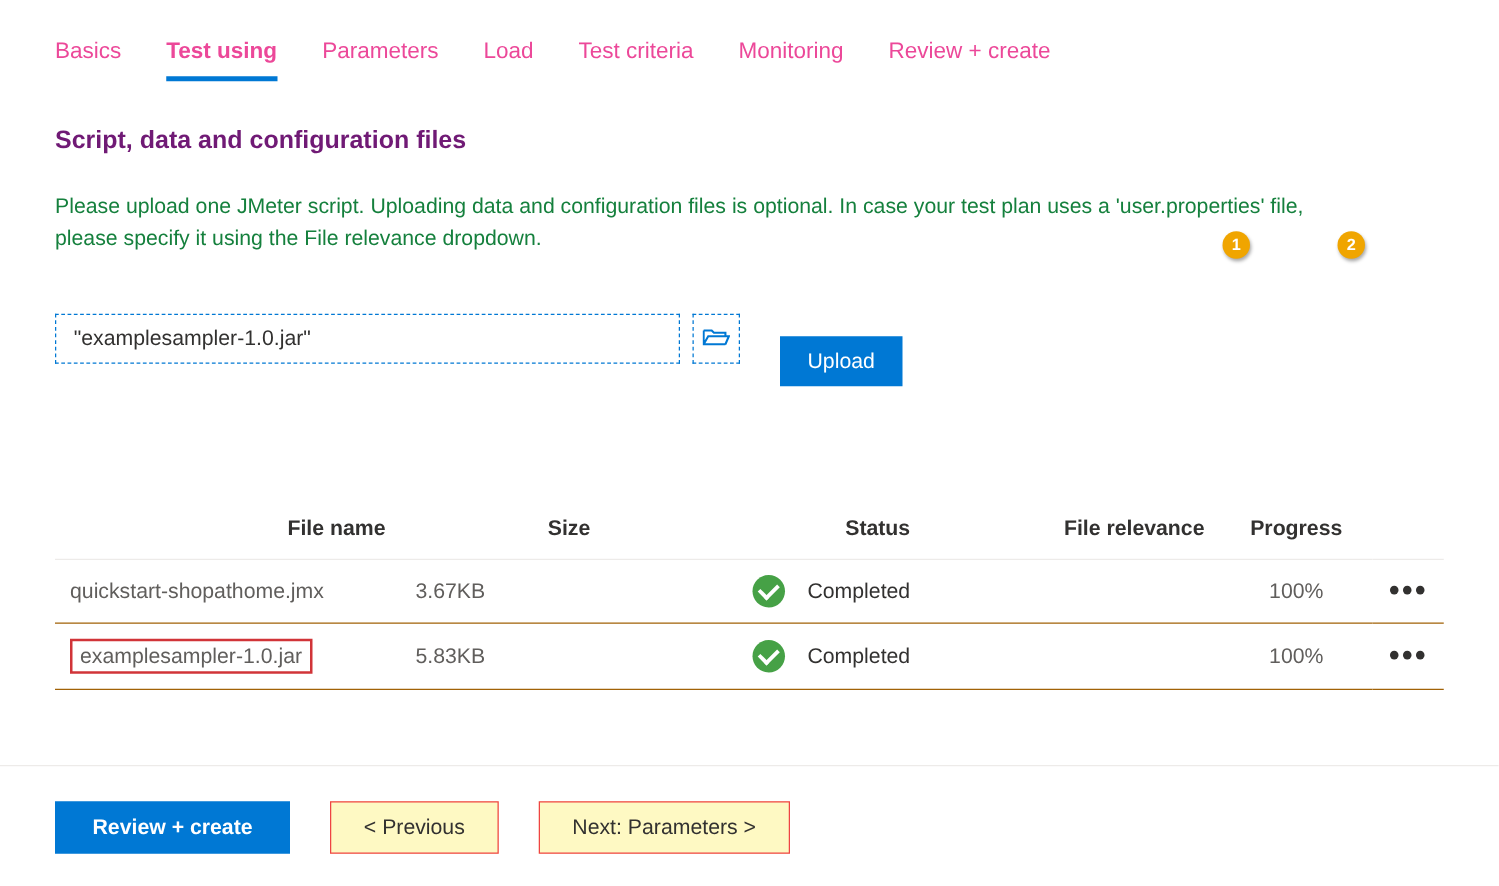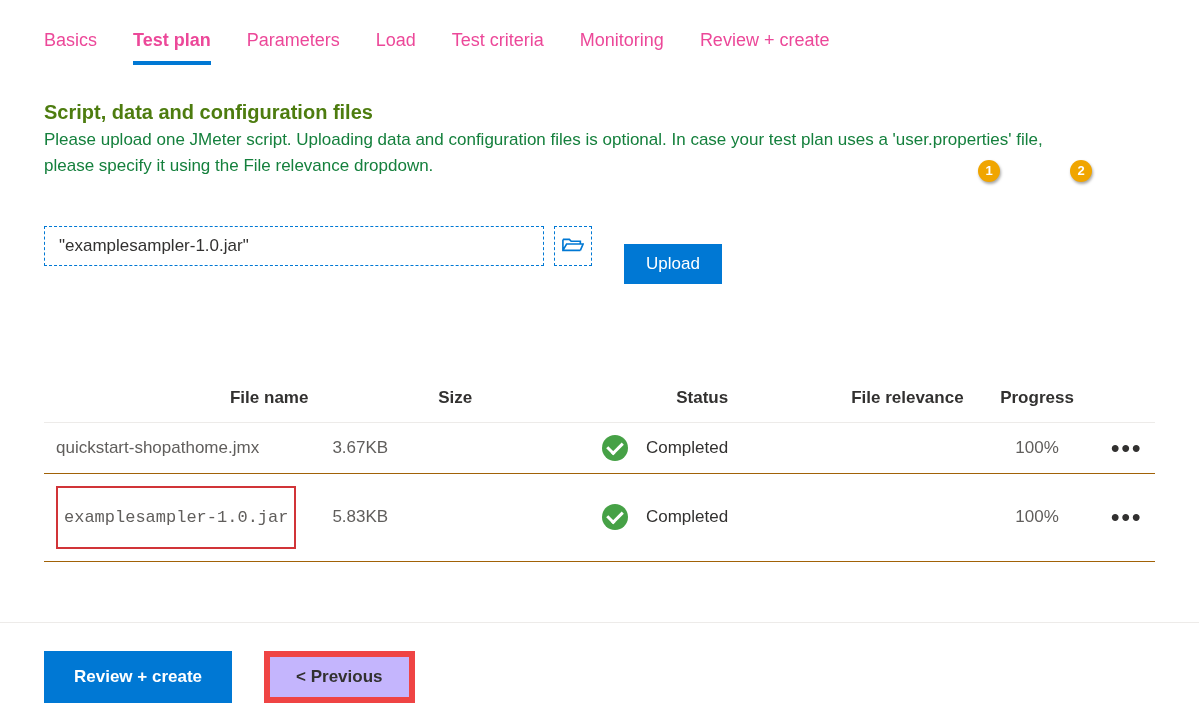--- a/index.html
+++ b/index.html
@@ -26,22 +26,22 @@
       border-bottom: 3px solid transparent;
     }
     .tab.active {
       font-weight: 600;
       border-bottom: 4px solid #0078d4;
     }
 
     .section-title {
       font-size: 20px;
       font-weight: 600;
-      color: #4d7c0f;
-      margin-bottom: 3px;
+      color: #701a75;
+      margin-bottom: 28px;
     }
     .section-desc {
       font-size: 17px;
       color: #15803d;
       line-height: 1.55;
       margin-bottom: 28px;
       max-width: 1050px;
     }
 
     .form-row {
@@ -173,23 +173,22 @@
       font-size: 24px;
       font-weight: 700;
       color: #323130;
       letter-spacing: 2px;
       cursor: pointer;
       text-align: center;
       line-height: 0.5;
     }
     .highlight-red {
       border: 2px solid #d13438;
-      padding: 20px 6px;
+      padding: 2px 6px;
       display: inline-block;
-      font-family: Liberation Mono, monospace;
     }
 
     hr.divider {
       border: none;
       border-top: 1px solid #edebe9;
       margin: 0 -44px 28px -44px;
     }
 
     .footer-btns {
       display: flex;
@@ -198,35 +197,34 @@
     .btn-primary {
       background: #0078d4;
       color: #fff;
       border: none;
       font-size: 17px;
       font-weight: 600;
       padding: 10px 30px;
       cursor: pointer;
     }
     .btn-secondary {
-      background: #c4b5fd;
-      color: #323130;
-      border: 6px solid #ef4444;
+      background: #fef9c3;
+      color: #323130;
+      border: 1px solid #ef4444;
       font-size: 17px;
       padding: 10px 26px;
       cursor: pointer;
-      font-weight: bold;
     }
   </style>
 </head>
 <body>
 
 <div class="tabs">
   <div class="tab">Basics</div>
-  <div class="tab active">Test plan</div>
+  <div class="tab active">Test using</div>
   <div class="tab">Parameters</div>
   <div class="tab">Load</div>
   <div class="tab">Test criteria</div>
   <div class="tab">Monitoring</div>
   <div class="tab">Review + create</div>
 </div>
 
 <h2 class="section-title">Script, data and configuration files</h2>
 <p class="section-desc">Please upload one JMeter script. Uploading data and configuration files is optional. In case your test plan uses a 'user.properties' file, please specify it using the File relevance dropdown.</p>
 
@@ -291,13 +289,14 @@
         </td>
     </tr>
   </tbody>
 </table>
 
 <hr class="divider">
 
 <div class="footer-btns">
   <button class="btn-primary">Review + create</button>
   <button class="btn-secondary">&lt; Previous</button>
+  <button class="btn-secondary">Next: Parameters &gt;</button>
 </div>
 
 </body></html>

